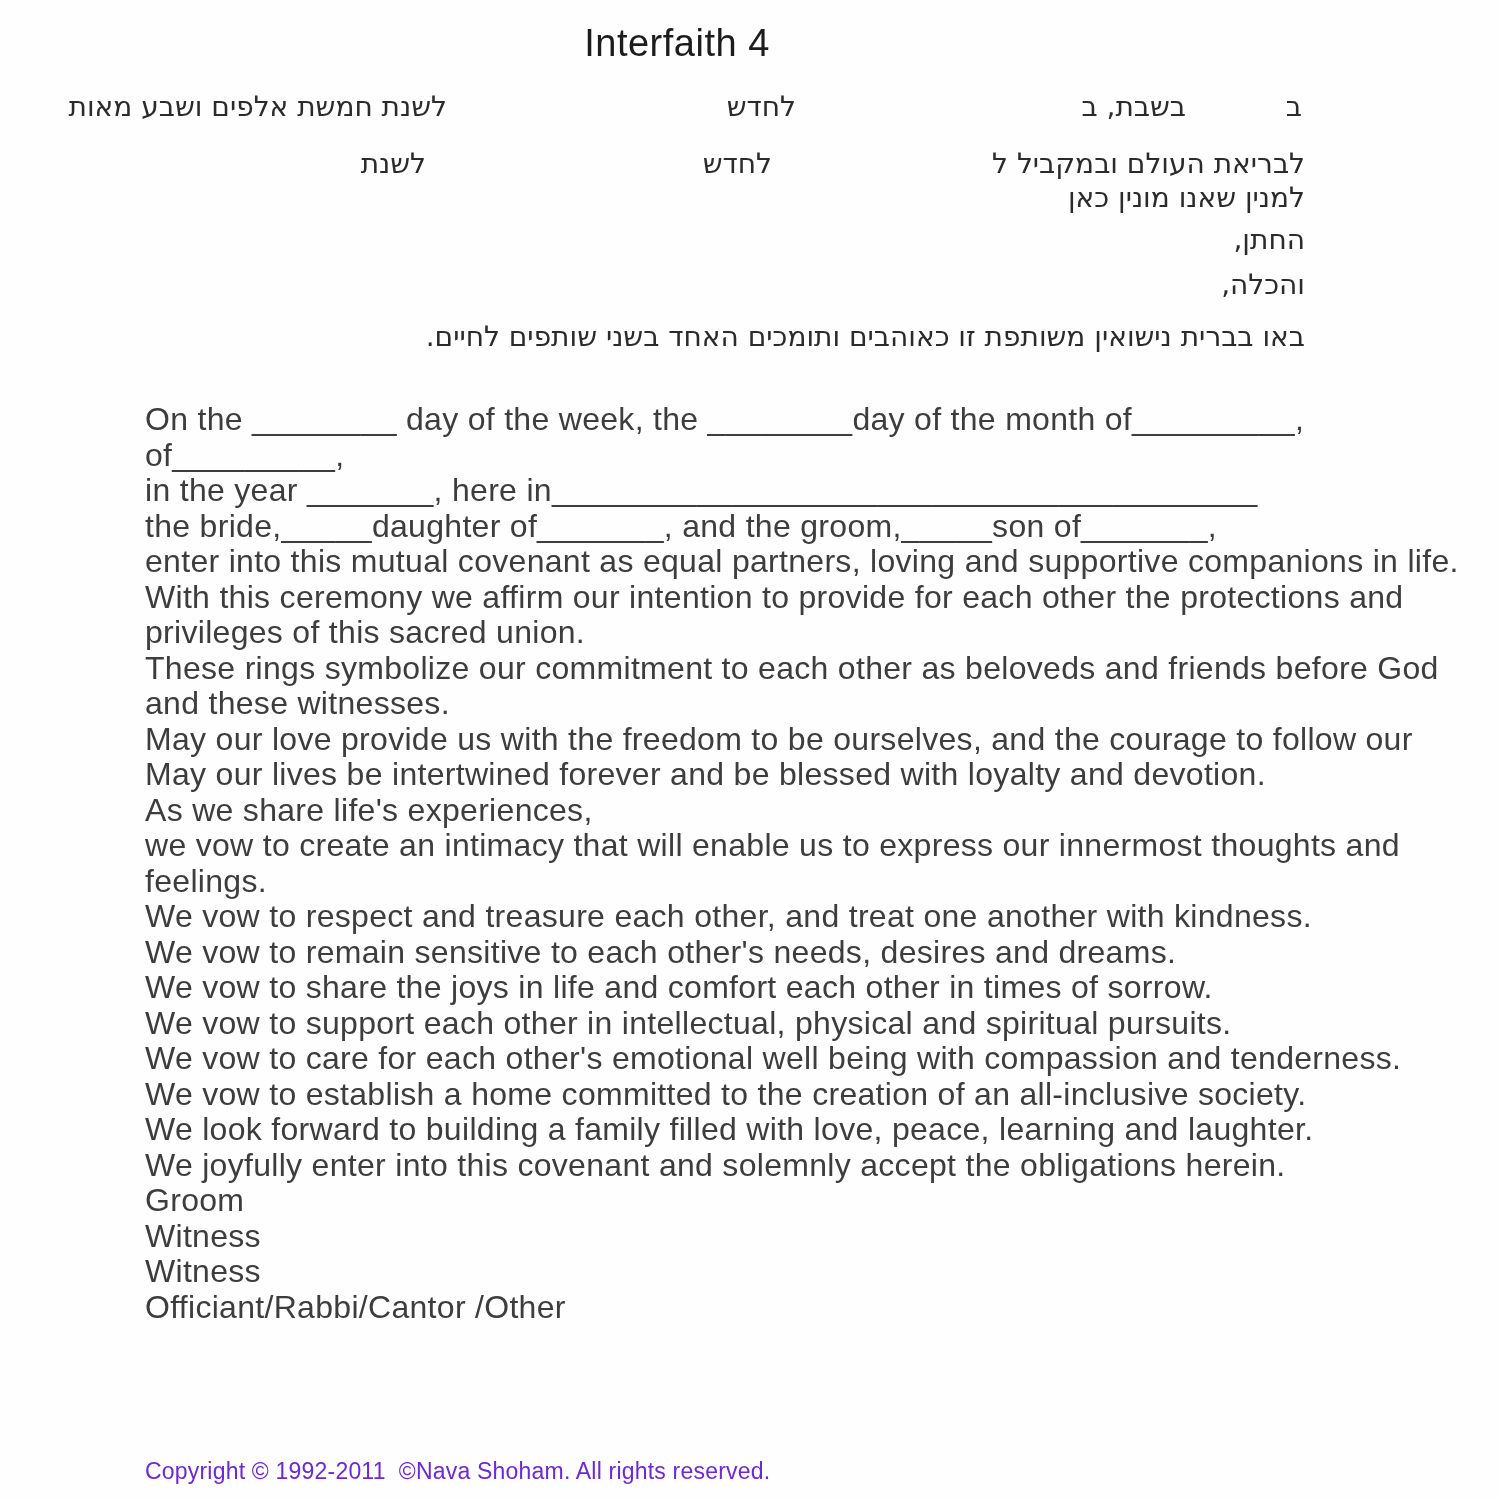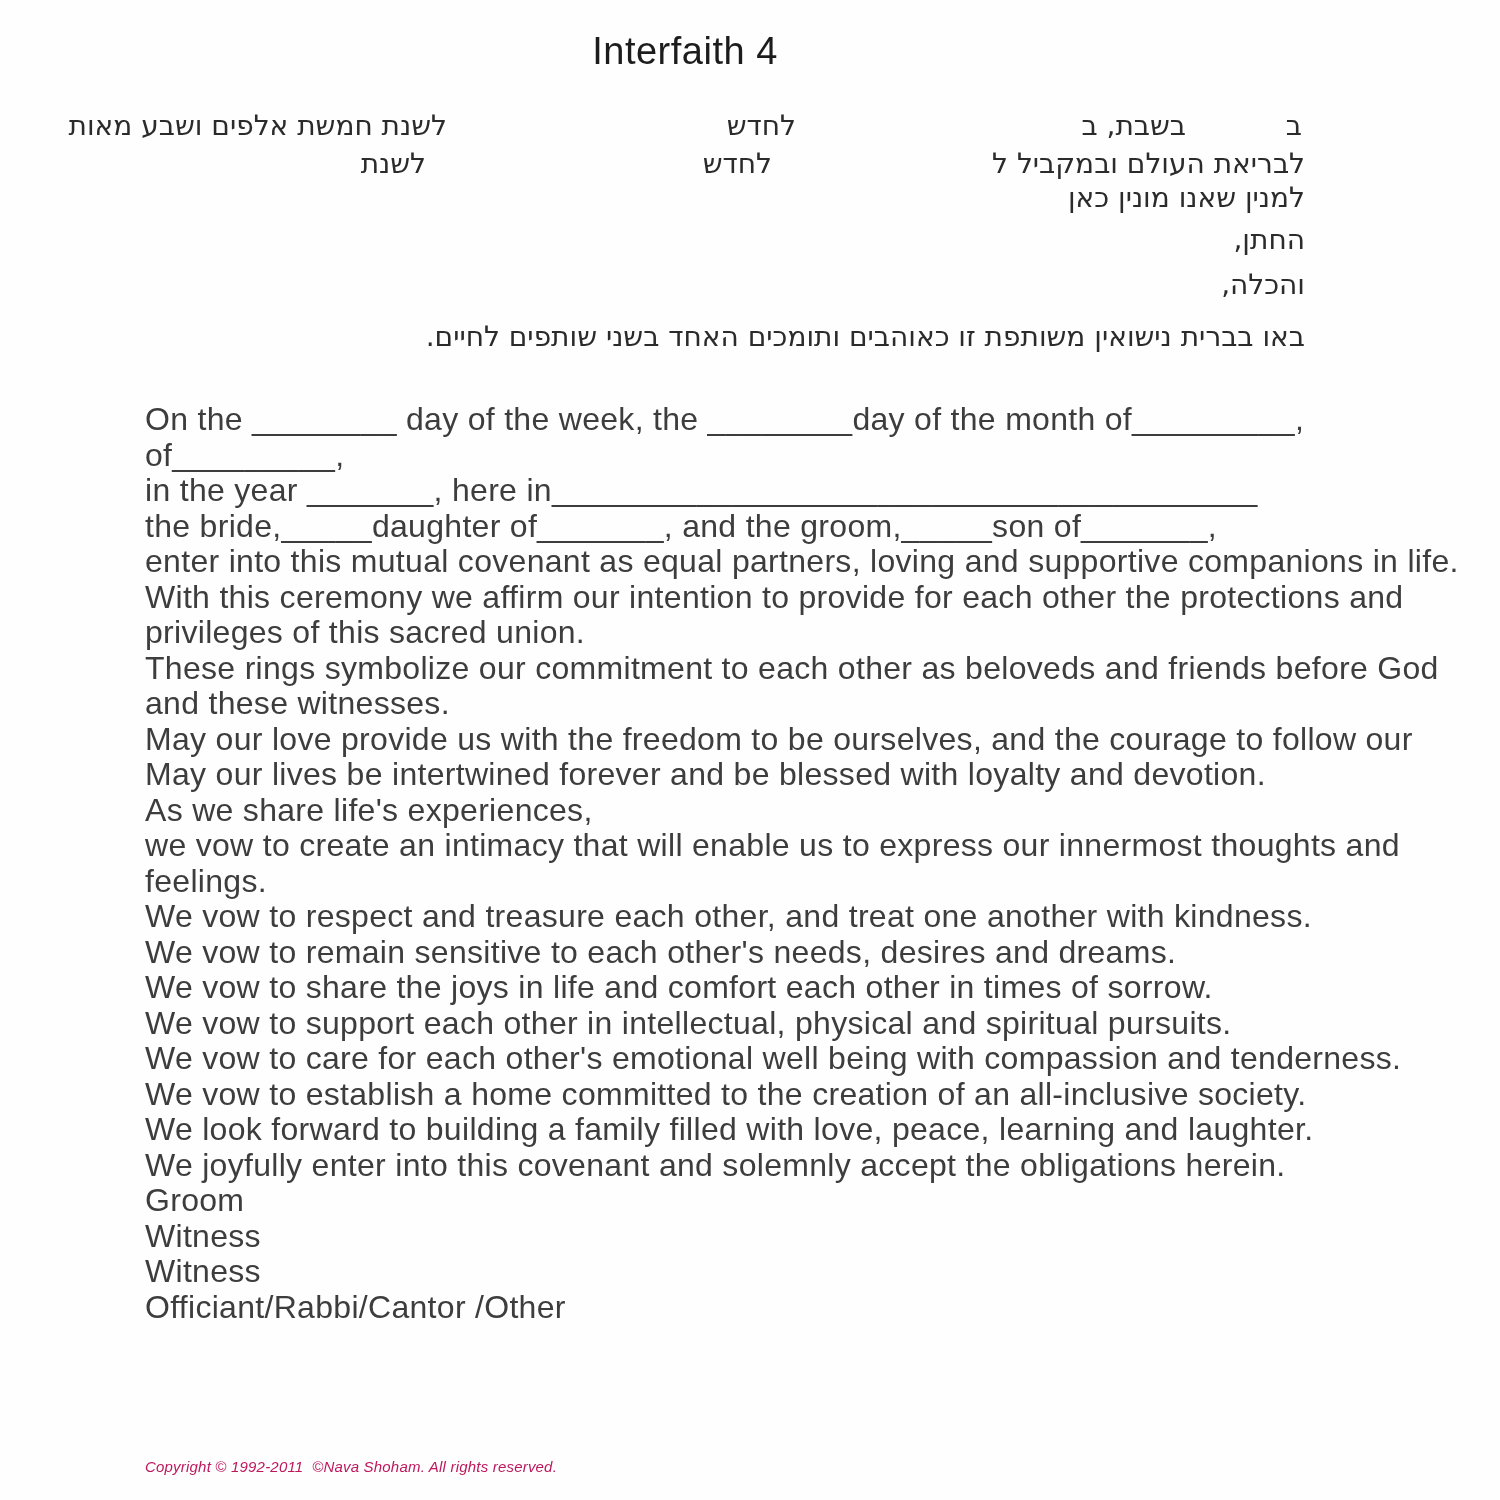--- a/index.html
+++ b/index.html
@@ -7,37 +7,37 @@
     position:relative;
     width:1500px;height:1500px;
     background:#fefefe;
     overflow:hidden;
     font-family:"Liberation Sans", sans-serif;
   }
   .title{
     position:absolute;
     top:22px;left:677px;
     transform:translateX(-50%);
-    margin:8px;
+    margin:0;
     font-size:38px;font-weight:400;
     color:#1c1c1c;
     letter-spacing:0.5px;
     white-space:nowrap;
   }
   
   .hebrew-section{position:absolute;top:0;left:0;width:100%;height:380px;}
   .hfrag{
     position:absolute;
     direction:rtl;
     font-family:"DejaVu Sans","Liberation Serif",serif;
     font-size:28px;
     color:#2b2b2b;
     white-space:nowrap;
   }
-  .h-r1{top:90px;margin-top:19px;}
+  .h-r1{top:90px;}
   .h-r2{top:147px;}
   .r1c0{right:198px;} .r1c1{right:314px;} .r1c2{right:704px;} .r1c3{right:1053px;}
   .r2c0{right:195px;} .r2c1{right:728px;} .r2c2{right:1074px;}
   .h-r3{top:181px;right:195px;}
   .h-r4{top:223px;right:195px;}
   .h-r5{top:268px;right:195px;}
   .h-r6{top:320px;right:195px;}
   
   .english-section{
     position:absolute;
@@ -47,25 +47,24 @@
   .eline{
     font-size:32px;
     line-height:35.5px;
     color:#3d3d3d;
     letter-spacing:0.3px;
     white-space:pre-wrap;
   }
   .copyright{
     position:absolute;
     top:1458px;left:145px;
-    font-size:15px;
-    color:#be185d;
+    font-size:23px;
+    color:#6d28d9;
     letter-spacing:0.2px;
     white-space:pre-wrap;
-    font-style:italic;
   }
 </style>
 </head>
 <body>
 
 <div class="page">
 
   <h1 class="title">Interfaith 4</h1>
 
   <div class="hebrew-section">

